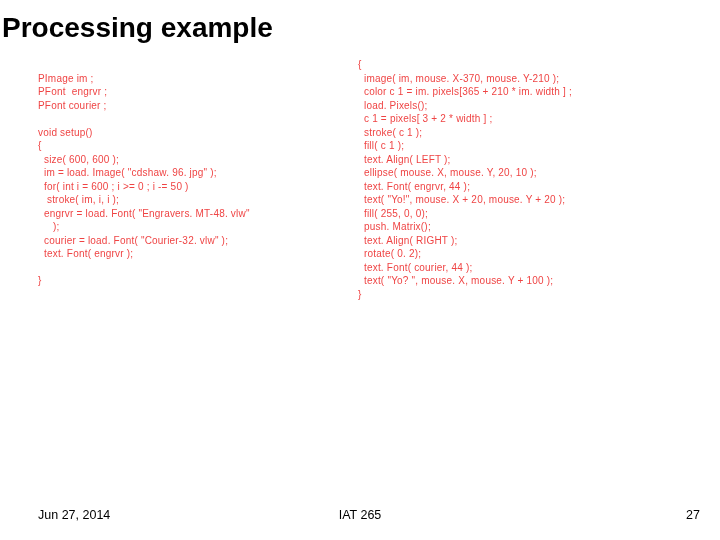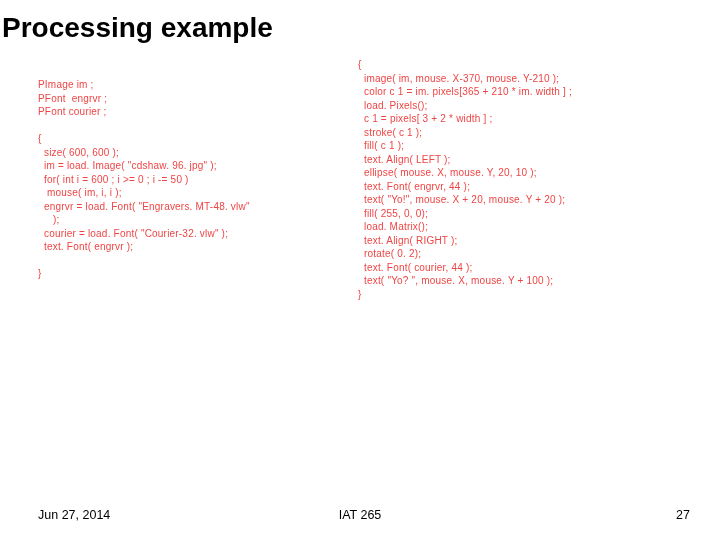--- a/index.html
+++ b/index.html
@@ -36,67 +36,68 @@
   }
   .code-line { white-space: pre; }
   .footer {
     position: absolute;
     bottom: 18px;
     left: 0;
     right: 0;
     display: flex;
     justify-content: space-between;
     align-items: center;
-    padding: 0 30px 0 38px;
+    padding: 0 20px 0 38px;
     font-size: 12.5px;
     color: #000;
   }
   .footer-center {
     position: absolute;
     left: 50%;
     transform: translateX(-50%);
   }
 </style>
 </head>
 <body>
 
 <div class="title">Processing example</div>
 
 <div class="code-area">
   <div class="col-left" id="left-col">
       <div class="code-line">PImage im ;</div>
       <div class="code-line">PFont  engrvr ;</div>
       <div class="code-line">PFont courier ;</div>
       <div class="code-line">&nbsp;</div>
+      <div class="code-line">void setup()</div>
       <div class="code-line">{</div>
       <div class="code-line">  size( 600, 600 );</div>
       <div class="code-line">  im = load. Image( "cdshaw. 96. jpg" );</div>
       <div class="code-line">  for( int i = 600 ; i &gt;= 0 ; i -= 50 )</div>
-      <div class="code-line">   mouse( im, i, i );</div>
+      <div class="code-line">   stroke( im, i, i );</div>
       <div class="code-line">  engrvr = load. Font( "Engravers. MT-48. vlw"</div>
       <div class="code-line">     );</div>
       <div class="code-line">  courier = load. Font( "Courier-32. vlw" );</div>
       <div class="code-line">  text. Font( engrvr );</div>
       <div class="code-line">&nbsp;</div>
       <div class="code-line">}</div>
     </div>
   <div class="col-right" id="right-col">
       <div class="code-line">{</div>
       <div class="code-line">  image( im, mouse. X-370, mouse. Y-210 );</div>
       <div class="code-line">  color c 1 = im. pixels[365 + 210 * im. width ] ;</div>
       <div class="code-line">  load. Pixels();</div>
       <div class="code-line">  c 1 = pixels[ 3 + 2 * width ] ;</div>
       <div class="code-line">  stroke( c 1 );</div>
       <div class="code-line">  fill( c 1 );</div>
       <div class="code-line">  text. Align( LEFT );</div>
       <div class="code-line">  ellipse( mouse. X, mouse. Y, 20, 10 );</div>
       <div class="code-line">  text. Font( engrvr, 44 );</div>
       <div class="code-line">  text( "Yo!", mouse. X + 20, mouse. Y + 20 );</div>
       <div class="code-line">  fill( 255, 0, 0);</div>
-      <div class="code-line">  load. Matrix();</div>
+      <div class="code-line">  push. Matrix();</div>
       <div class="code-line">  text. Align( RIGHT );</div>
       <div class="code-line">  rotate( 0. 2);</div>
       <div class="code-line">  text. Font( courier, 44 );</div>
       <div class="code-line">  text( "Yo? ", mouse. X, mouse. Y + 100 );</div>
       <div class="code-line">}</div>
     </div>
 </div>
 
 <div class="footer">
   <span>Jun 27, 2014</span>

